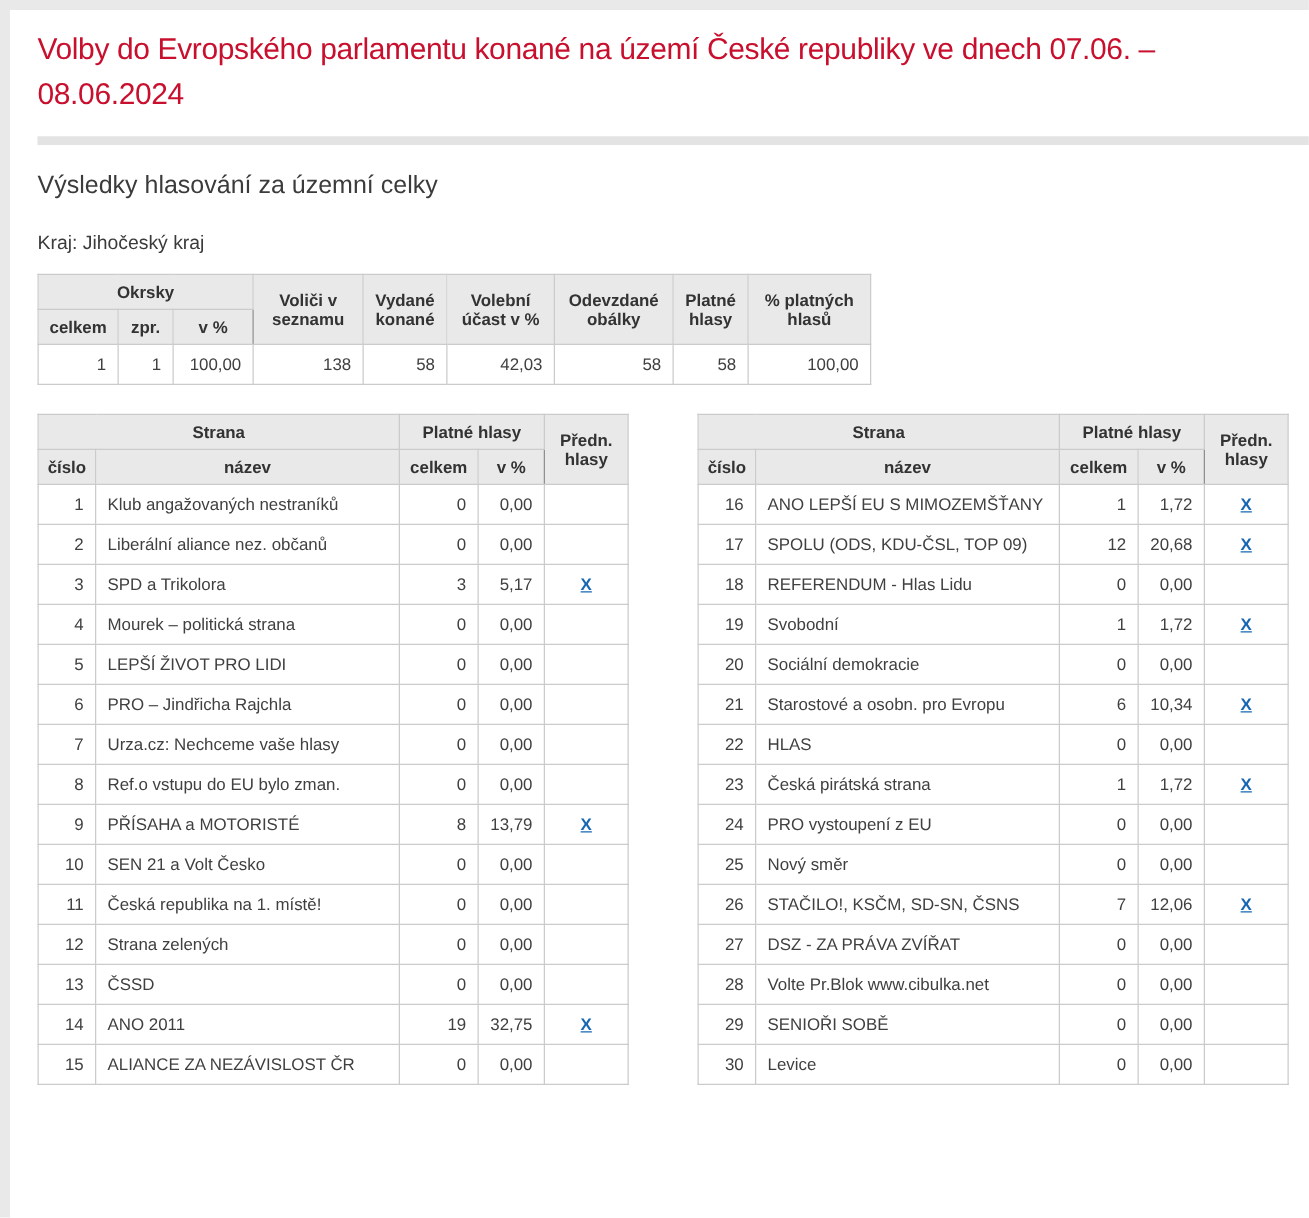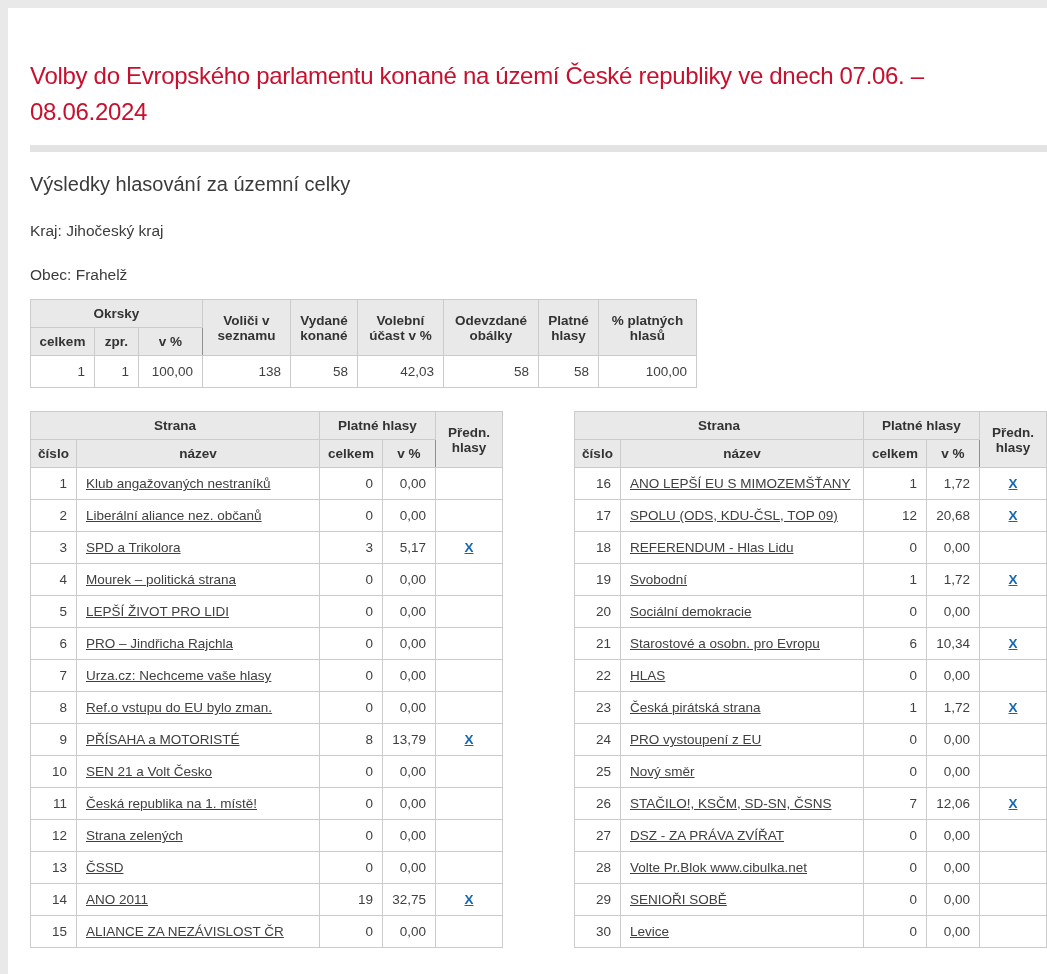--- a/index.html
+++ b/index.html
@@ -4,40 +4,40 @@
 <style>
   * { box-sizing: border-box; }
   html,body { margin:0; padding:0; background:#fff; }
   body {
     width:1047px; height:974px; position:relative; overflow:hidden;
     font-family:"Liberation Sans", sans-serif; color:#3c3c3c;
   }
   .edge-top  { position:absolute; top:0; left:0; width:100%; height:8px; background:#e9e9e9; }
   .edge-left { position:absolute; top:0; left:0; width:8px; height:100%; background:#e9e9e9; }
 
-  .content { position:absolute; top:8px; left:0; width:100%; padding:12px 0 0 30px;margin-top:36px; }
+  .content { position:absolute; top:8px; left:0; width:100%; padding:12px 16px 0 30px; }
 
   h1.page-title {
     margin:2px 0 15px 0; max-width:952px;
     color:#c8102e; font-size:24px; line-height:36px; font-weight:500;
     letter-spacing:-0.3px;
   }
   .divider { height:7px; background:#e3e3e3; margin:0 0 0 0; width:1017px; }
 
   h2.section-title { margin:21px 0 0 0; font-size:20px; font-weight:400; color:#3b3b3b; }
   p.loc { margin:26px 0 0 0; font-size:15.5px; color:#3b3b3b; }
 
   table { border-collapse:collapse; table-layout:fixed; font-size:13.5px; color:#404040;
           border:1px solid #a3a3a3; background:#fff; }
   th, td { border:1px solid #cbcbcb; overflow:hidden; white-space:nowrap; }
   th { background:#e9e9e9; font-weight:bold; color:#333; text-align:center; padding:6px 6px; }
   td { padding:8px 9px; }
   .gsep { border-left:1px solid #8f8f8f; }
   .r { text-align:right; }
-  .l { text-align:left;text-decoration:underline; }
+  .l { text-align:left; }
   .c { text-align:center; }
   .two-line { white-space:pre-line; }
 
   .summary-table { margin-top:15px; }
 
   .party-area { display:flex; gap:28px; margin-top:23px;justify-content:space-between; }
   .party-table td { height:32px; }
   .party-table a {
     color:#1767b2; font-weight:bold; text-decoration:underline; cursor:pointer;
   }
@@ -50,21 +50,20 @@
 
 <div class="content">
 
   <h1 class="page-title">Volby do Evropského parlamentu konané na území České republiky ve dnech 07.06. – 08.06.2024</h1>
 
   <div class="divider"></div>
 
   <h2 class="section-title">Výsledky hlasování za územní celky</h2>
 
   <p class="loc">Kraj: Jihočeský kraj</p>
-  <p class="loc">Obec: Frahelž</p>
 
   <table class="summary-table">
     <colgroup>
       <col style="width:64px">
         <col style="width:44px">
         <col style="width:64px">
       <col style="width:88px">
         <col style="width:67px">
         <col style="width:86px">
       <col style="width:95px">

